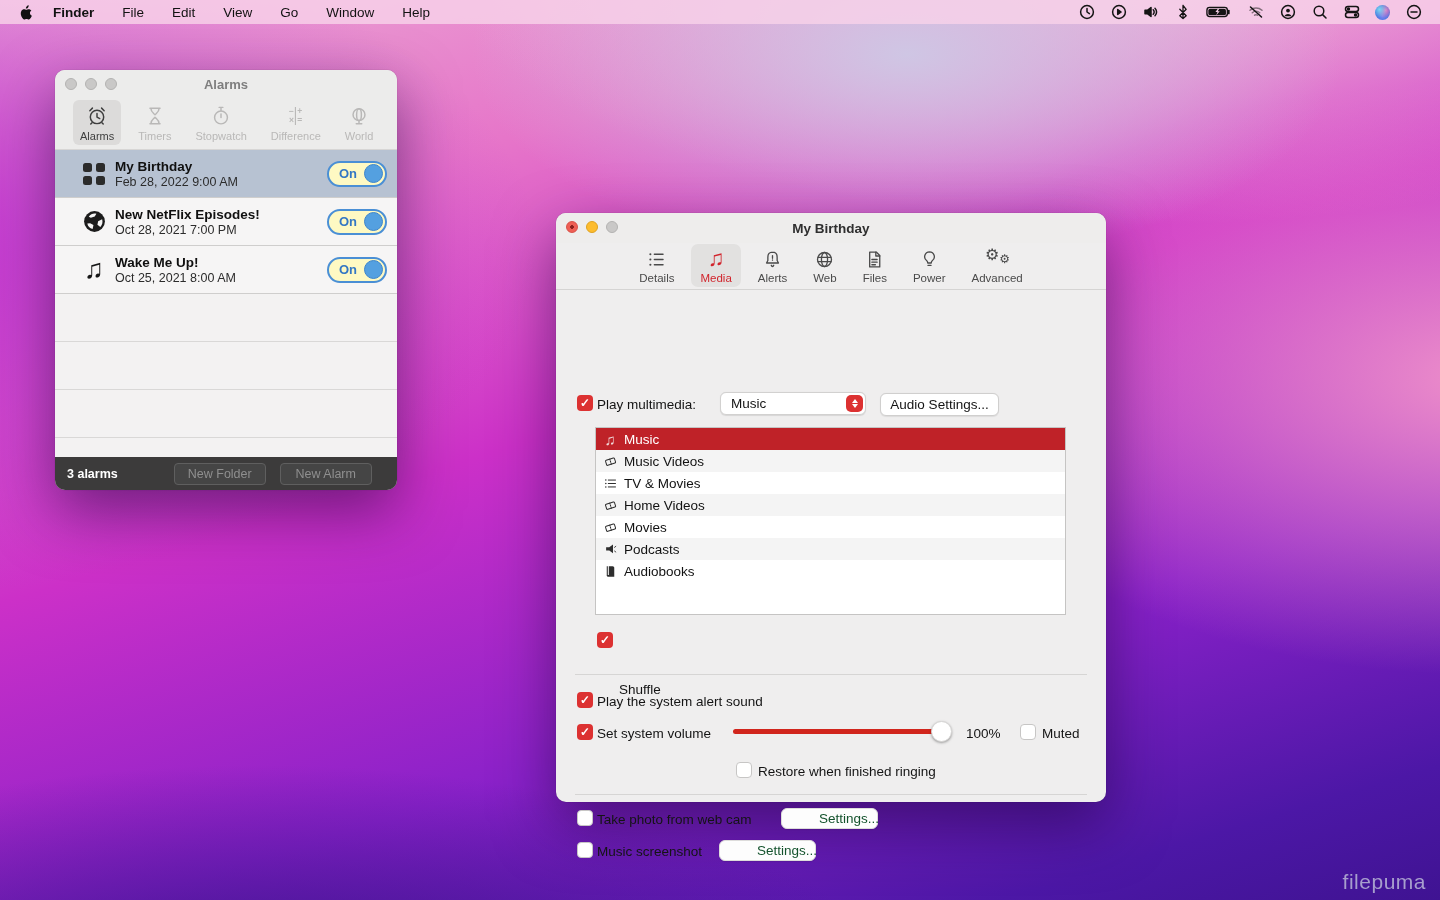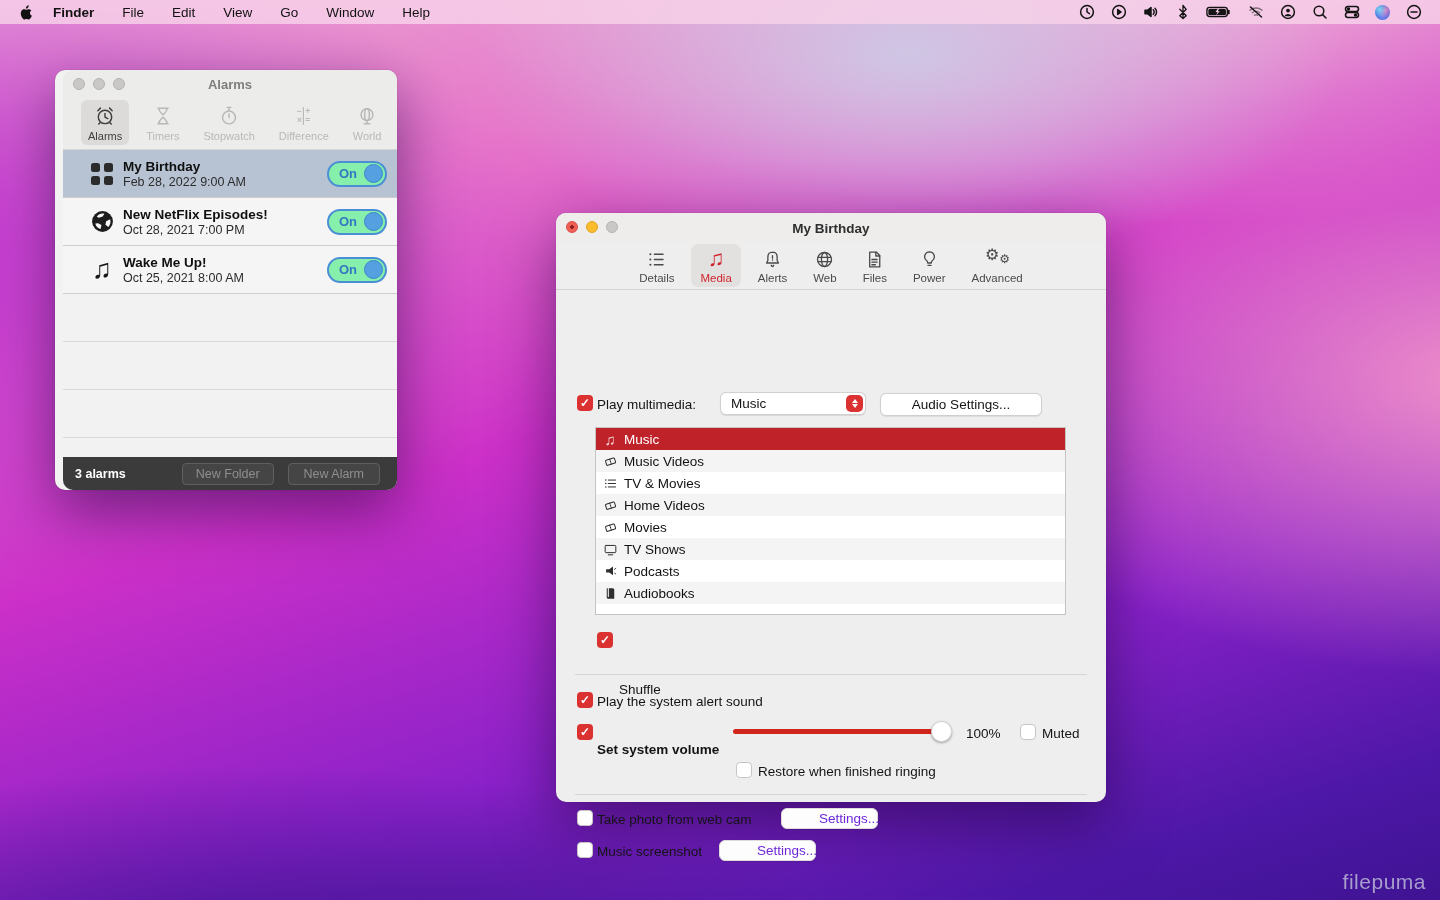--- a/index.html
+++ b/index.html
@@ -36,21 +36,21 @@
                radial-gradient(circle at 70% 35%, #f27cc0, rgba(0,0,0,0) 55%),
                radial-gradient(circle at 50% 75%, #7c86f2, rgba(0,0,0,0) 60%),
                #2f6bd8; }
 
   
   .window { position:absolute; border-radius:10px; box-shadow:0 22px 60px rgba(20,0,50,0.5), 0 0 1px rgba(0,0,0,0.4); }
   .traffic { position:absolute; top:8px; left:10px; display:flex; gap:8px; }
   .tl { width:12px; height:12px; border-radius:50%; }
 
   
-  .alarms-win { left:55px; top:70px; width:342px; height:420px; background:#f3f2f2;padding-left:8px; }
+  .alarms-win { left:55px; top:70px; width:342px; height:420px; background:#f3f2f2; }
   .alarms-titlebar { height:28px; background:#ececeb; border-radius:10px 10px 0 0; position:relative;
     display:flex; align-items:center; justify-content:center; }
   .alarms-titlebar .title { font-size:13px; font-weight:700; color:#7e7e7e; }
   .tl-gray { background:#c9c8c7; border:0.5px solid #b4b3b2; }
   .alarms-toolbar { height:52px; background:#ececeb; display:flex; align-items:flex-start; padding:2px 0 0 18px; gap:10px; border-bottom:1px solid #d7d6d5; }
   .atab { display:flex; flex-direction:column; align-items:center; justify-content:center; gap:2px;
     padding:4px 7px 3px; border-radius:6px; color:#b9b8b7; }
   .atab .aticon { height:24px; display:flex; align-items:center; justify-content:center; }
   .atab svg { width:22px; height:22px; stroke:currentColor; fill:none; stroke-width:1.6; stroke-linecap:round; stroke-linejoin:round; }
   .atab .atlabel { font-size:11px; }
@@ -60,21 +60,21 @@
   .alarm-row { height:48px; display:flex; align-items:center; border-bottom:1px solid #cfcecd; background:#f6f5f5; position:relative; }
   .alarm-row.selected { background:#b7c2d2; }
   .alarm-icon { width:34px; margin-left:22px; display:flex; align-items:center; justify-content:center; color:#1e1e1e; }
   .alarm-texts { margin-left:4px; }
   .alarm-title { font-size:13.5px; font-weight:700; color:#101010; }
   .alarm-sub { font-size:12.5px; color:#2c2c2c; margin-top:1px; }
   .grid4 { width:22px; height:22px; display:grid; grid-template-columns:9px 9px; grid-template-rows:9px 9px; gap:4px; }
   .grid4 span { background:#2b2b2b; border-radius:2.5px; }
   .note-glyph { font-size:27px; color:#161616; line-height:1; }
   .toggle { position:absolute; right:10px; width:60px; height:26px; border:2px solid #4a8fd5; border-radius:14px;
-    background:#86efac; display:flex; align-items:center; }
+    background:#fef9c3; display:flex; align-items:center; }
   .toggle .on-label { font-size:13px; font-weight:700; color:#3377c4; margin-left:10px; }
   .toggle .knob { position:absolute; right:2px; width:19px; height:19px; border-radius:50%; background:#54a0e0; border:1px solid #3d85cc; }
   .empty-band { height:48px; background:#f3f2f2; border-bottom:1px solid #d9d8d7; }
   .empty-band.short { height:19px; border-bottom:none; }
   .alarms-footer { height:33px; background:#3c3b3b; border-radius:0 0 10px 10px; display:flex; align-items:center; }
   .alarms-count { color:#ffffff; font-size:12.5px; font-weight:700; margin-left:12px; }
   .afbtn { width:92px; height:22px; background:#454545; border:1px solid #5f5f5f; border-radius:4px;
     color:#8f8f8f; font-size:12.5px; display:flex; align-items:center; justify-content:center; }
   .afbtn.folder { margin-left:56px; }
   .afbtn.newalarm { margin-left:14px; }
@@ -110,21 +110,21 @@
     border:1px solid #d2d1d0; border-radius:6px; box-shadow:0 0.5px 1px rgba(0,0,0,0.1);
     display:flex; align-items:center; }
   .select-box .sel-val { margin-left:10px; font-size:13.5px; }
   .select-box .stepper { position:absolute; right:2px; top:2px; width:17px; height:17px; background:#dc3131; border-radius:5px;
     display:flex; flex-direction:column; align-items:center; justify-content:center; gap:1px; }
   .stepper .up { width:0; height:0; border-left:3.5px solid transparent; border-right:3.5px solid transparent; border-bottom:4px solid #fff; }
   .stepper .down { width:0; height:0; border-left:3.5px solid transparent; border-right:3.5px solid transparent; border-top:4px solid #fff; }
 
   .push-btn { background:#ffffff; border:1px solid #d0cfce; border-radius:6px; box-shadow:0 0.5px 1px rgba(0,0,0,0.08);
     display:flex; align-items:center; justify-content:center; font-size:13.5px; color:#141414; position:absolute; }
-  .push-btn.disabled { color:#6d28d9; background:#fdfdfd; border-color:#dddcdb;padding-left:39px; }
+  .push-btn.disabled { color:#14532d; background:#fdfdfd; border-color:#dddcdb;padding-left:39px; }
 
   .media-listbox { position:absolute; left:39px; top:137px; width:471px; height:188px; background:#ffffff; border:1px solid #c5c4c3; }
   .mrow { height:22px; display:flex; align-items:center; font-size:13.5px; color:#121212; }
   .mrow:nth-child(even) { background:#f4f4f4; }
   .mrow.selected { background:#bf2228; color:#ffffff; }
   .micon { width:16px; height:16px; margin:0 6px 0 6px; display:flex; align-items:center; justify-content:center; }
   .micon svg { width:15px; height:15px; stroke:#2e2e2e; fill:none; stroke-width:1.6; stroke-linecap:round; stroke-linejoin:round; }
   .mrow .mnote { font-size:15px; color:#f0dcdc; line-height:1; }
 
   .divider { position:absolute; left:19px; width:512px; height:1px; background:#d6d5d4; }
@@ -425,21 +425,21 @@
 
     <span class="cb checked" style="left:21px; top:105px;"></span>
     <span class="label-abs" style="left:41px; top:107px;">Play multimedia:</span>
     <span class="select-box">
       <span class="sel-val">Music</span>
       <span class="stepper">
           <span class="up"></span>
           <span class="down"></span>
         </span>
     </span>
-    <span class="push-btn" style="left:324px; top:103px; width:162px; height:23px;border-radius:6px;">Audio Settings...</span>
+    <span class="push-btn" style="left:324px; top:103px; width:119px; height:23px;border-radius:6px;">Audio Settings...</span>
 
     <div class="media-listbox">
       <div class="mrow selected">
         <span class="micon">
             <span class="mnote">♫</span>
           </span>
         <span>Music</span>
       </div>
       <div class="mrow">
         <span class="micon">
@@ -481,29 +481,20 @@
                 <rect x="4.5" y="8" width="15" height="8.5" rx="1.5"></rect>
                 <path d="M12 8v8.5" stroke-dasharray="1.8 1.8"></path>
               </g>
             </svg>
         </span>
         <span>Movies</span>
       </div>
       <div class="mrow">
         <span class="micon">
           <svg viewBox="0 0 24 24">
-              <rect x="3.5" y="5.5" width="17" height="11.5" rx="1.5"></rect>
-              <path d="M8.5 20.5h7"></path>
-            </svg>
-        </span>
-        <span>TV Shows</span>
-      </div>
-      <div class="mrow">
-        <span class="micon">
-          <svg viewBox="0 0 24 24">
               <path d="M16 4v14l-6-4.5H5v-5h5z" fill="#2e2e2e" stroke="none"></path>
               <path d="M18.5 8.5l2-1.5M18.5 14.5l2 1.5" stroke-width="1.4"></path>
             </svg>
         </span>
         <span>Podcasts</span>
       </div>
       <div class="mrow">
         <span class="micon">
           <svg viewBox="0 0 24 24">
               <path d="M6 3.5h9.5a2.5 2.5 0 0 1 2.5 2.5v14.5H8.5A2.5 2.5 0 0 1 6 18z" fill="#2e2e2e" stroke="none"></path>
@@ -516,21 +507,21 @@
 
     <span class="cb checked" style="left:41px; top:342px;"></span>
     <span class="label-abs" style="left:63px; top:344px;margin-top:48px;">Shuffle</span>
 
     <div class="divider" style="top:384px;"></div>
 
     <span class="cb checked" style="left:21px; top:402px;"></span>
     <span class="label-abs" style="left:41px; top:404px;">Play the system alert sound</span>
 
     <span class="cb checked" style="left:21px; top:434px;"></span>
-    <span class="label-abs" style="left:41px; top:452px;font-weight:bold;">Set system volume</span>
+    <span class="label-abs" style="left:41px; top:436px;">Set system volume</span>
     <span class="slider-track"></span>
     <span class="slider-knob"></span>
     <span class="label-abs" style="left:410px; top:436px;">100%</span>
     <span class="cb unchecked" style="left:464px; top:434px;"></span>
     <span class="label-abs" style="left:486px; top:436px;">Muted</span>
 
     <span class="cb unchecked" style="left:180px; top:472px;"></span>
     <span class="label-abs" style="left:202px; top:474px;">Restore when finished ringing</span>
 
     <div class="divider" style="top:504px;"></div>

